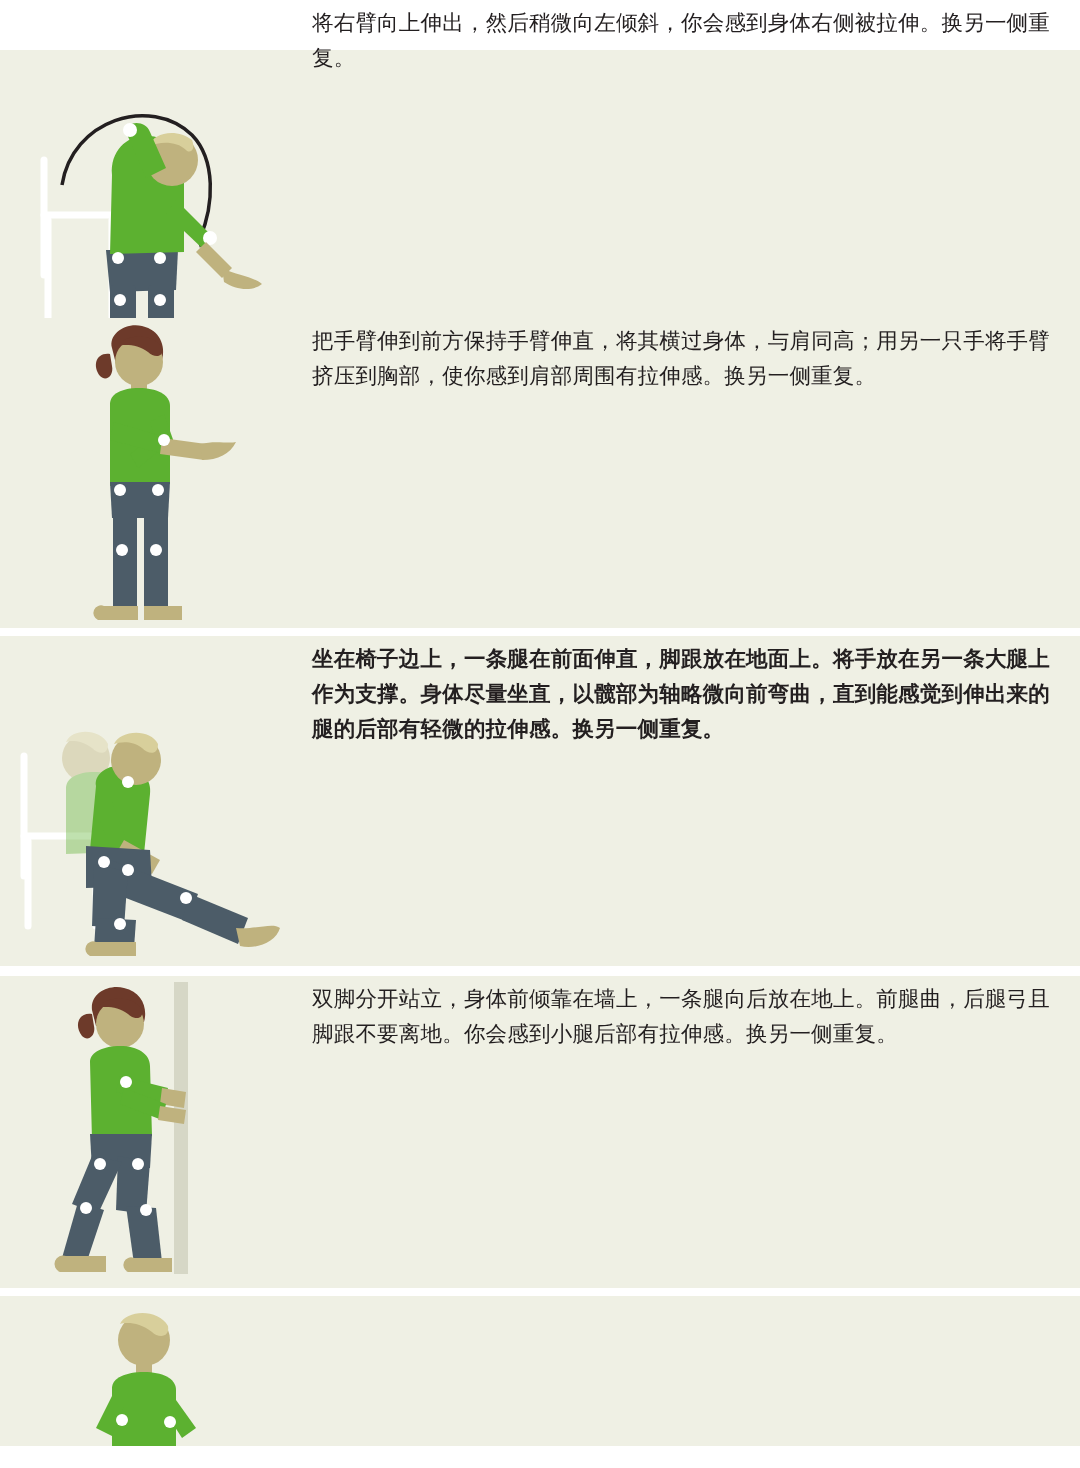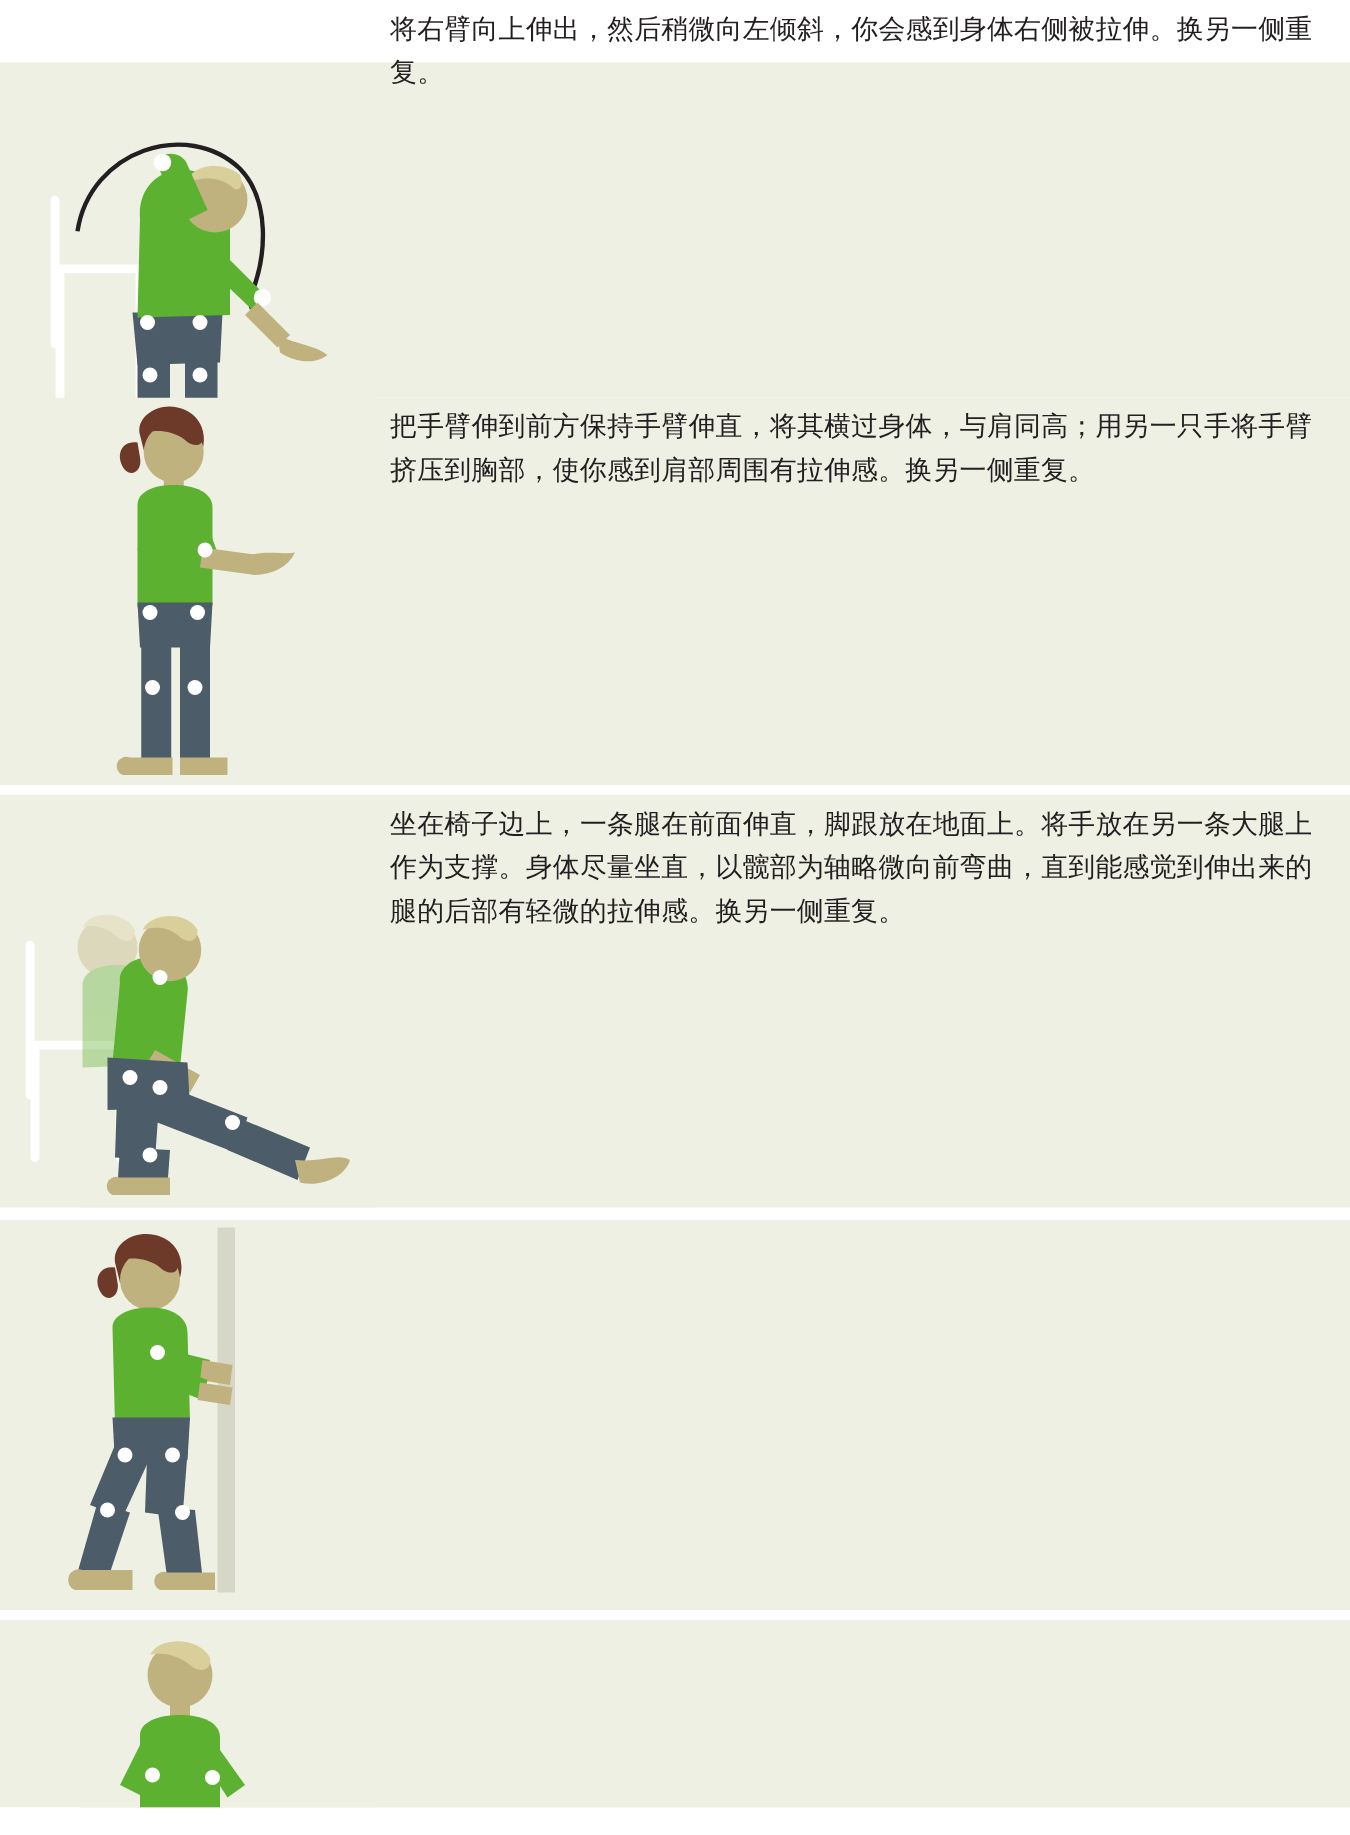--- a/index.html
+++ b/index.html
@@ -58,21 +58,21 @@
     text-align: justify;
     text-justify: inter-ideograph;
   }
   svg { display: block; }
 
   
   .r0 { height: 318px; }
   .r0 .row-band { height: 300px; top: 50px; }
   .r1 { height: 318px; justify-content: space-between; }
   .r1 .row-band { height: 310px; top: 0px; }
-  .r2 { height: 340px; }
+  .r2 { height: 340px; font-weight: bold; }
   .r2 .row-band { height: 330px; top: 0px; }
   .r3 { height: 320px; }
   .r3 .row-band { height: 312px; top: 0px; }
   .r4 { height: 150px; }
   .r4 .row-band { height: 150px; top: 0px; }
 
   .spacer-top { height: 50px; }
 </style>
 </head>
 <body>
@@ -261,20 +261,21 @@
 
           <g fill="#ffffff">
             <circle cx="100" cy="188" r="6"></circle>
             <circle cx="138" cy="188" r="6"></circle>
             <circle cx="86" cy="232" r="6"></circle>
             <circle cx="146" cy="234" r="6"></circle>
             <circle cx="126" cy="106" r="6"></circle>
           </g>
         </svg>
       </div>
+      <div class="text">双脚分开站立，身体前倾靠在墙上，一条腿向后放在地上。前腿曲，后腿弓且脚跟不要离地。你会感到小腿后部有拉伸感。换另一侧重复。</div>
     </div>
 
     <div class="row r4">
       <div class="row-band"></div>
       <div class="illus">
         <svg width="300" height="150" viewBox="0 0 300 150" aria-hidden="true">
           <rect x="0" y="0" width="300" height="150" fill="#eff0e4"></rect>
 
           <circle cx="144" cy="44" r="26" fill="#bfb27e"></circle>
           <path d="M120 28 C126 14, 158 12, 168 30 C170 42, 158 42, 152 36 C140 26, 126 26, 120 28 Z" fill="#d8cf9b"></path>

